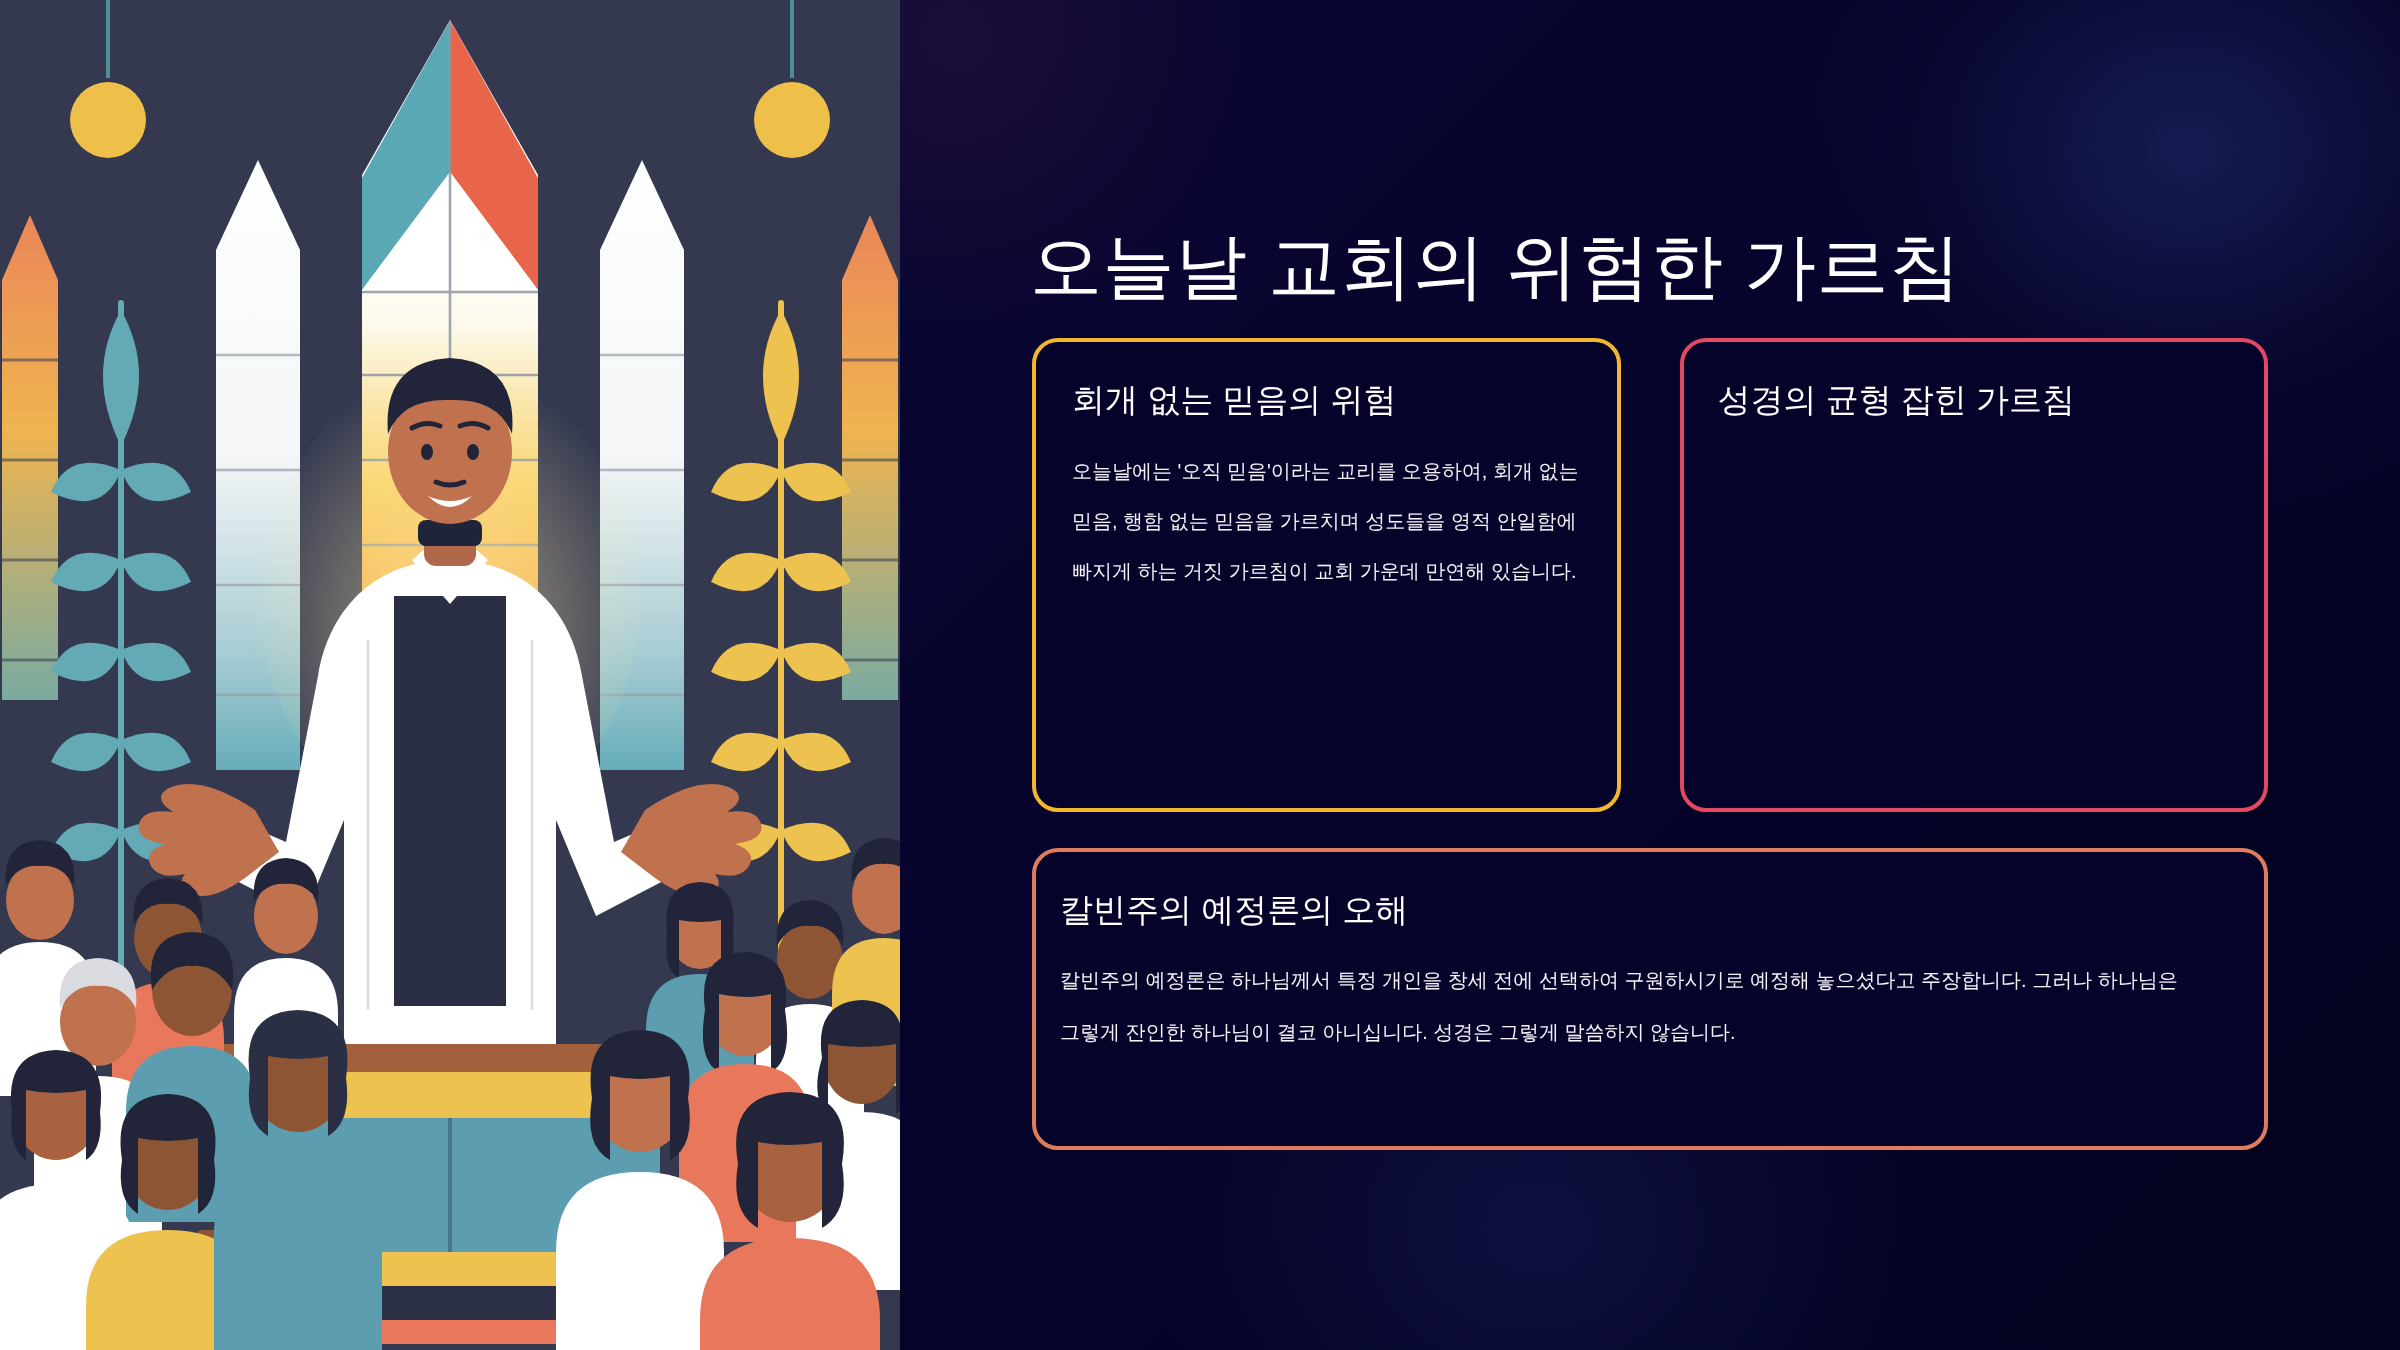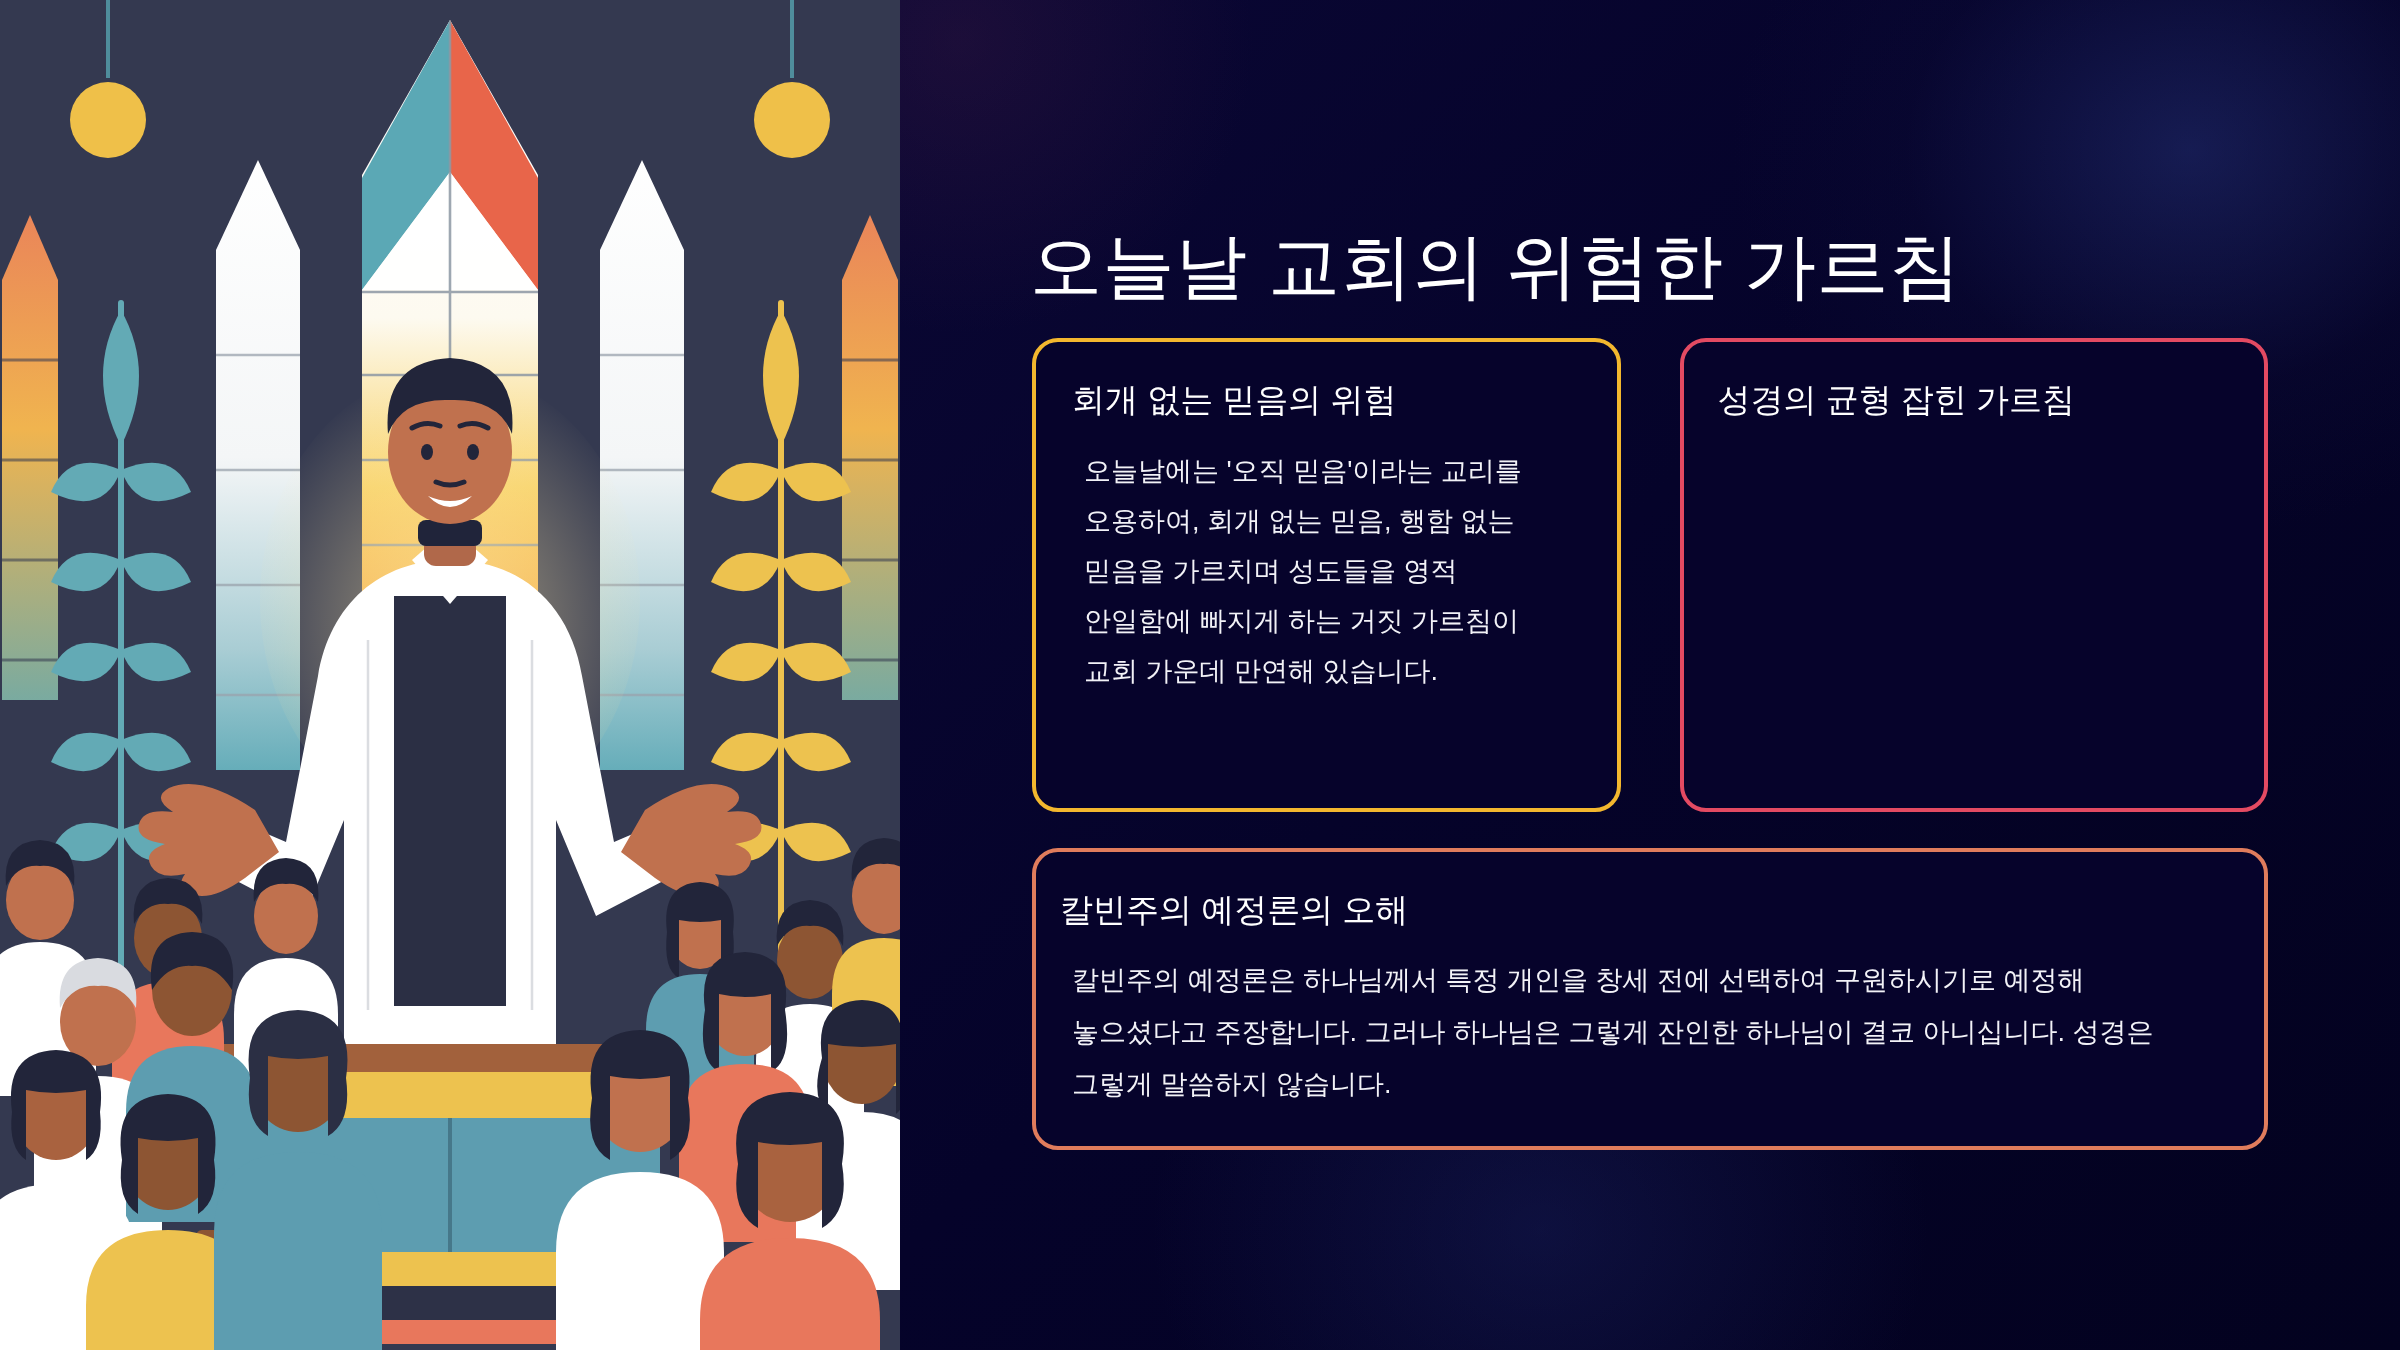--- a/index.html
+++ b/index.html
@@ -88,24 +88,24 @@
 
   .card-title {
     font-size: 33px;
     line-height: 1.2;
     font-weight: 400;
     color: #ffffff;
     margin: 0 0 26px 0;
     white-space: nowrap;
   }
   .card-body {
-    font-size: 27px;
+    font-size: 20px;
     line-height: 50px;
     color: #f2f2f7;
-    margin: 12px;
+    margin: 0;
     word-break: keep-all;
   }
   .card.full .card-title { margin-bottom: 24px; }
   .card.full .card-body  { line-height: 52px; }
 </style>
 </head>
 <body>
 
 <div id="slide">
 

